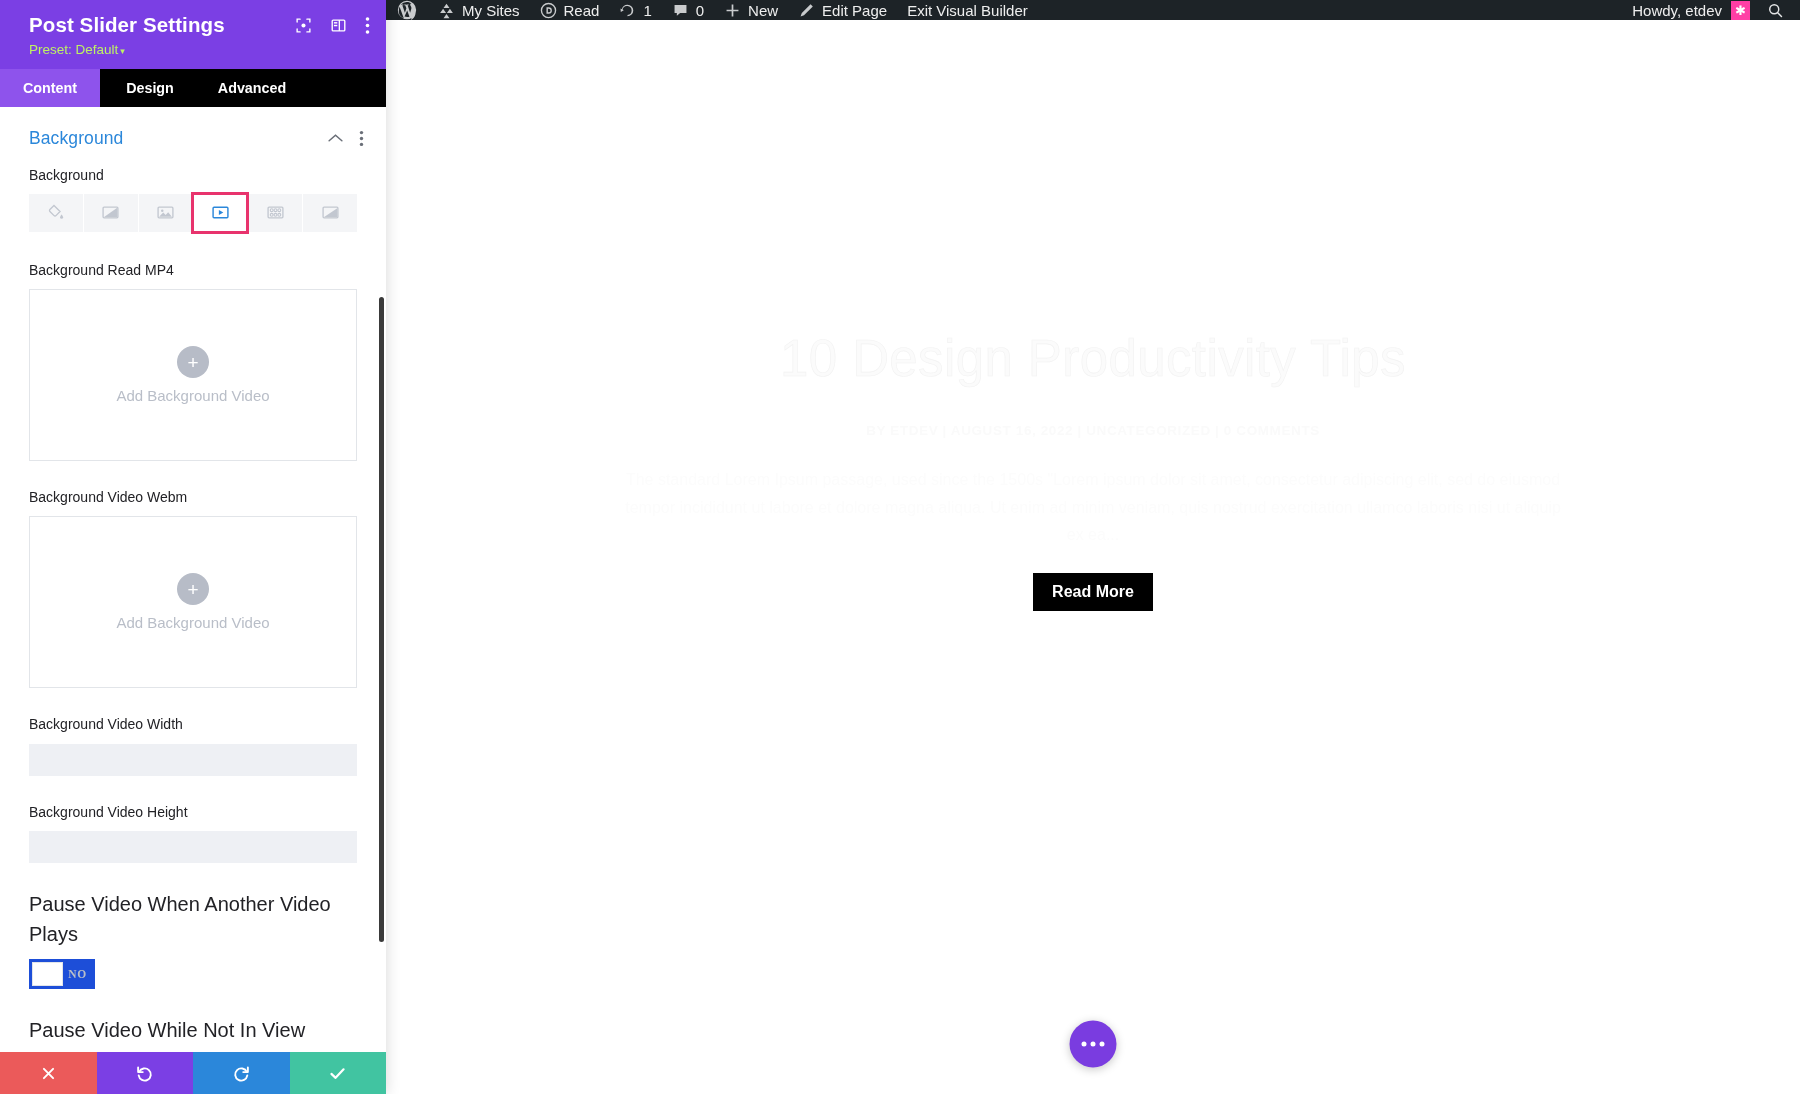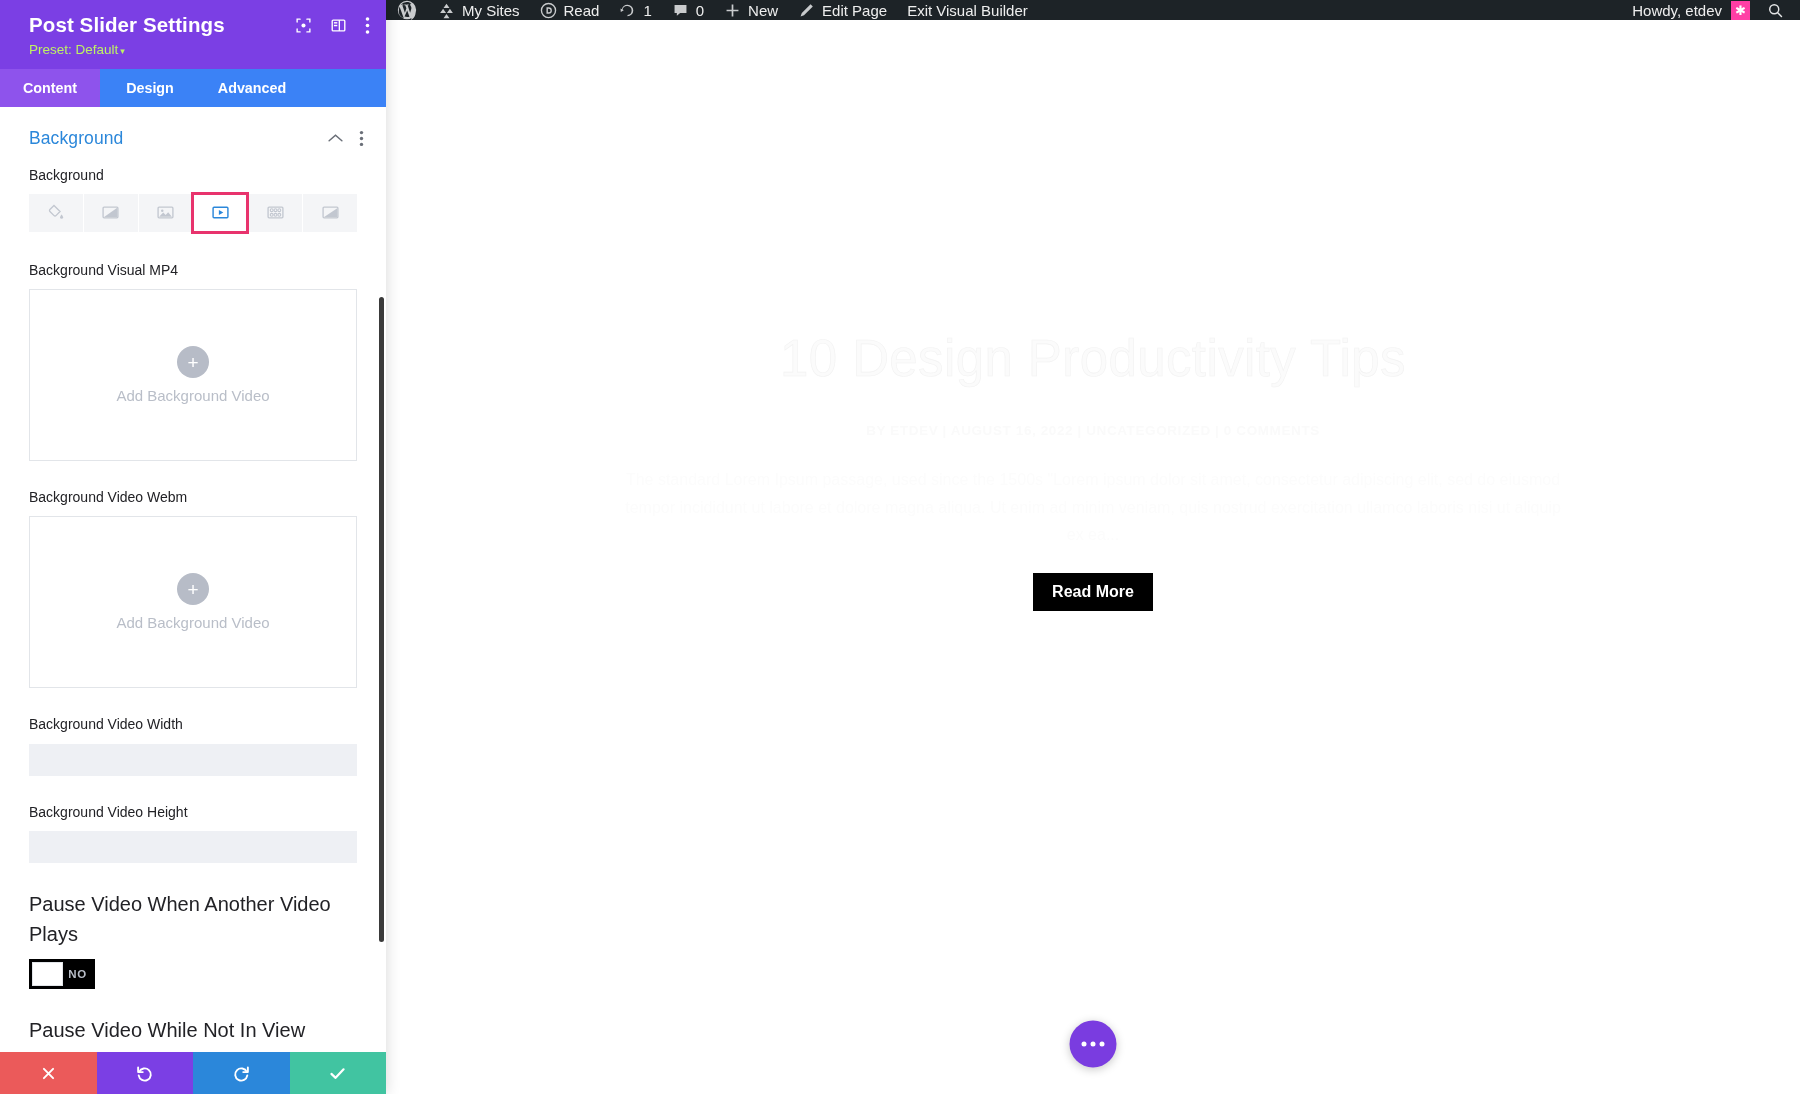--- a/index.html
+++ b/index.html
@@ -105,21 +105,21 @@
     letter-spacing: .1px; flex: 1;
   }
   .head-icons { display:flex; align-items:center; gap: 18px; padding-top:3px; }
   .head-icons .hi { cursor:pointer; display:block; }
   .preset {
     font-size: 13.5px; color: #bef264; margin-top: 5px;
     display: inline-block; cursor: pointer;
   }
   .preset .caret { font-size: 9px; margin-left: 2px; }
 
-  .tabs { display: flex; background: #3b82f6; height: 38px; align-items: flex-end; }
+  .tabs { display: flex; background: #000000; height: 38px; align-items: flex-end; }
   .tab {
     flex: 0 0 auto; width: 100px;
     display: flex; align-items: center; justify-content: center;
     color: #fff; font-size: 14.3px; font-weight: 600;
     cursor: pointer; height: 38px;
   }
   .tab.active { background: #8e53ec; }
   .tab.wide { width: 104px; }
 
   .panel-body {
@@ -182,21 +182,21 @@
     margin-bottom: 26px; padding: 0 11px;
     font-size: 14px; color: #333; font-family: "Liberation Sans", sans-serif;
   }
 
   .toggle-label { font-size: 20px; color: #222226; line-height: 1.5; margin-bottom: 10px; }
   .toggle {
     display: inline-flex; align-items: center;
     width: 66px; height: 30px; cursor: pointer;
     margin-bottom: 26px; padding: 3px; position: relative;
   }
-  .toggle.off { background: #000000; }
+  .toggle.off { background: #1d4ed8; font-family: Liberation Serif, serif; }
   .toggle.on  { background: #2b87da; }
   .toggle .knob {
     width: 31px; height: 24px; background: #fff;
     border: 1px solid #e2e5e9;
   }
   .toggle.on .knob { border-color: #2b87da; }
   .toggle .tg-text {
     font-size: 11.5px; font-weight: 700; letter-spacing: .6px;
     flex: 1; text-align: center;
   }
@@ -413,21 +413,21 @@
             <svg width="19" height="19" viewBox="0 0 20 20">
               <rect x="2.2" y="4.4" width="15.6" height="11.2" rx="1" fill="none" stroke="#c2c7d0" stroke-width="1.4"></rect>
               <path d="M2.9 15.1 17.1 5.6v9.5H2.9z" fill="#c2c7d0"></path>
             </svg>
           </div>
 
         </div>
       </div>
 
       <div class="field">
-        <div class="field-label">Background Visual MP4</div>
+        <div class="field-label">Background Read MP4</div>
         <div class="upload-box">
           <span class="plus-circle">+</span>
           <span class="upload-text">Add Background Video</span>
         </div>
       </div>
 
       <div class="field">
         <div class="field-label">Background Video Webm</div>
         <div class="upload-box">
           <span class="plus-circle">+</span>

